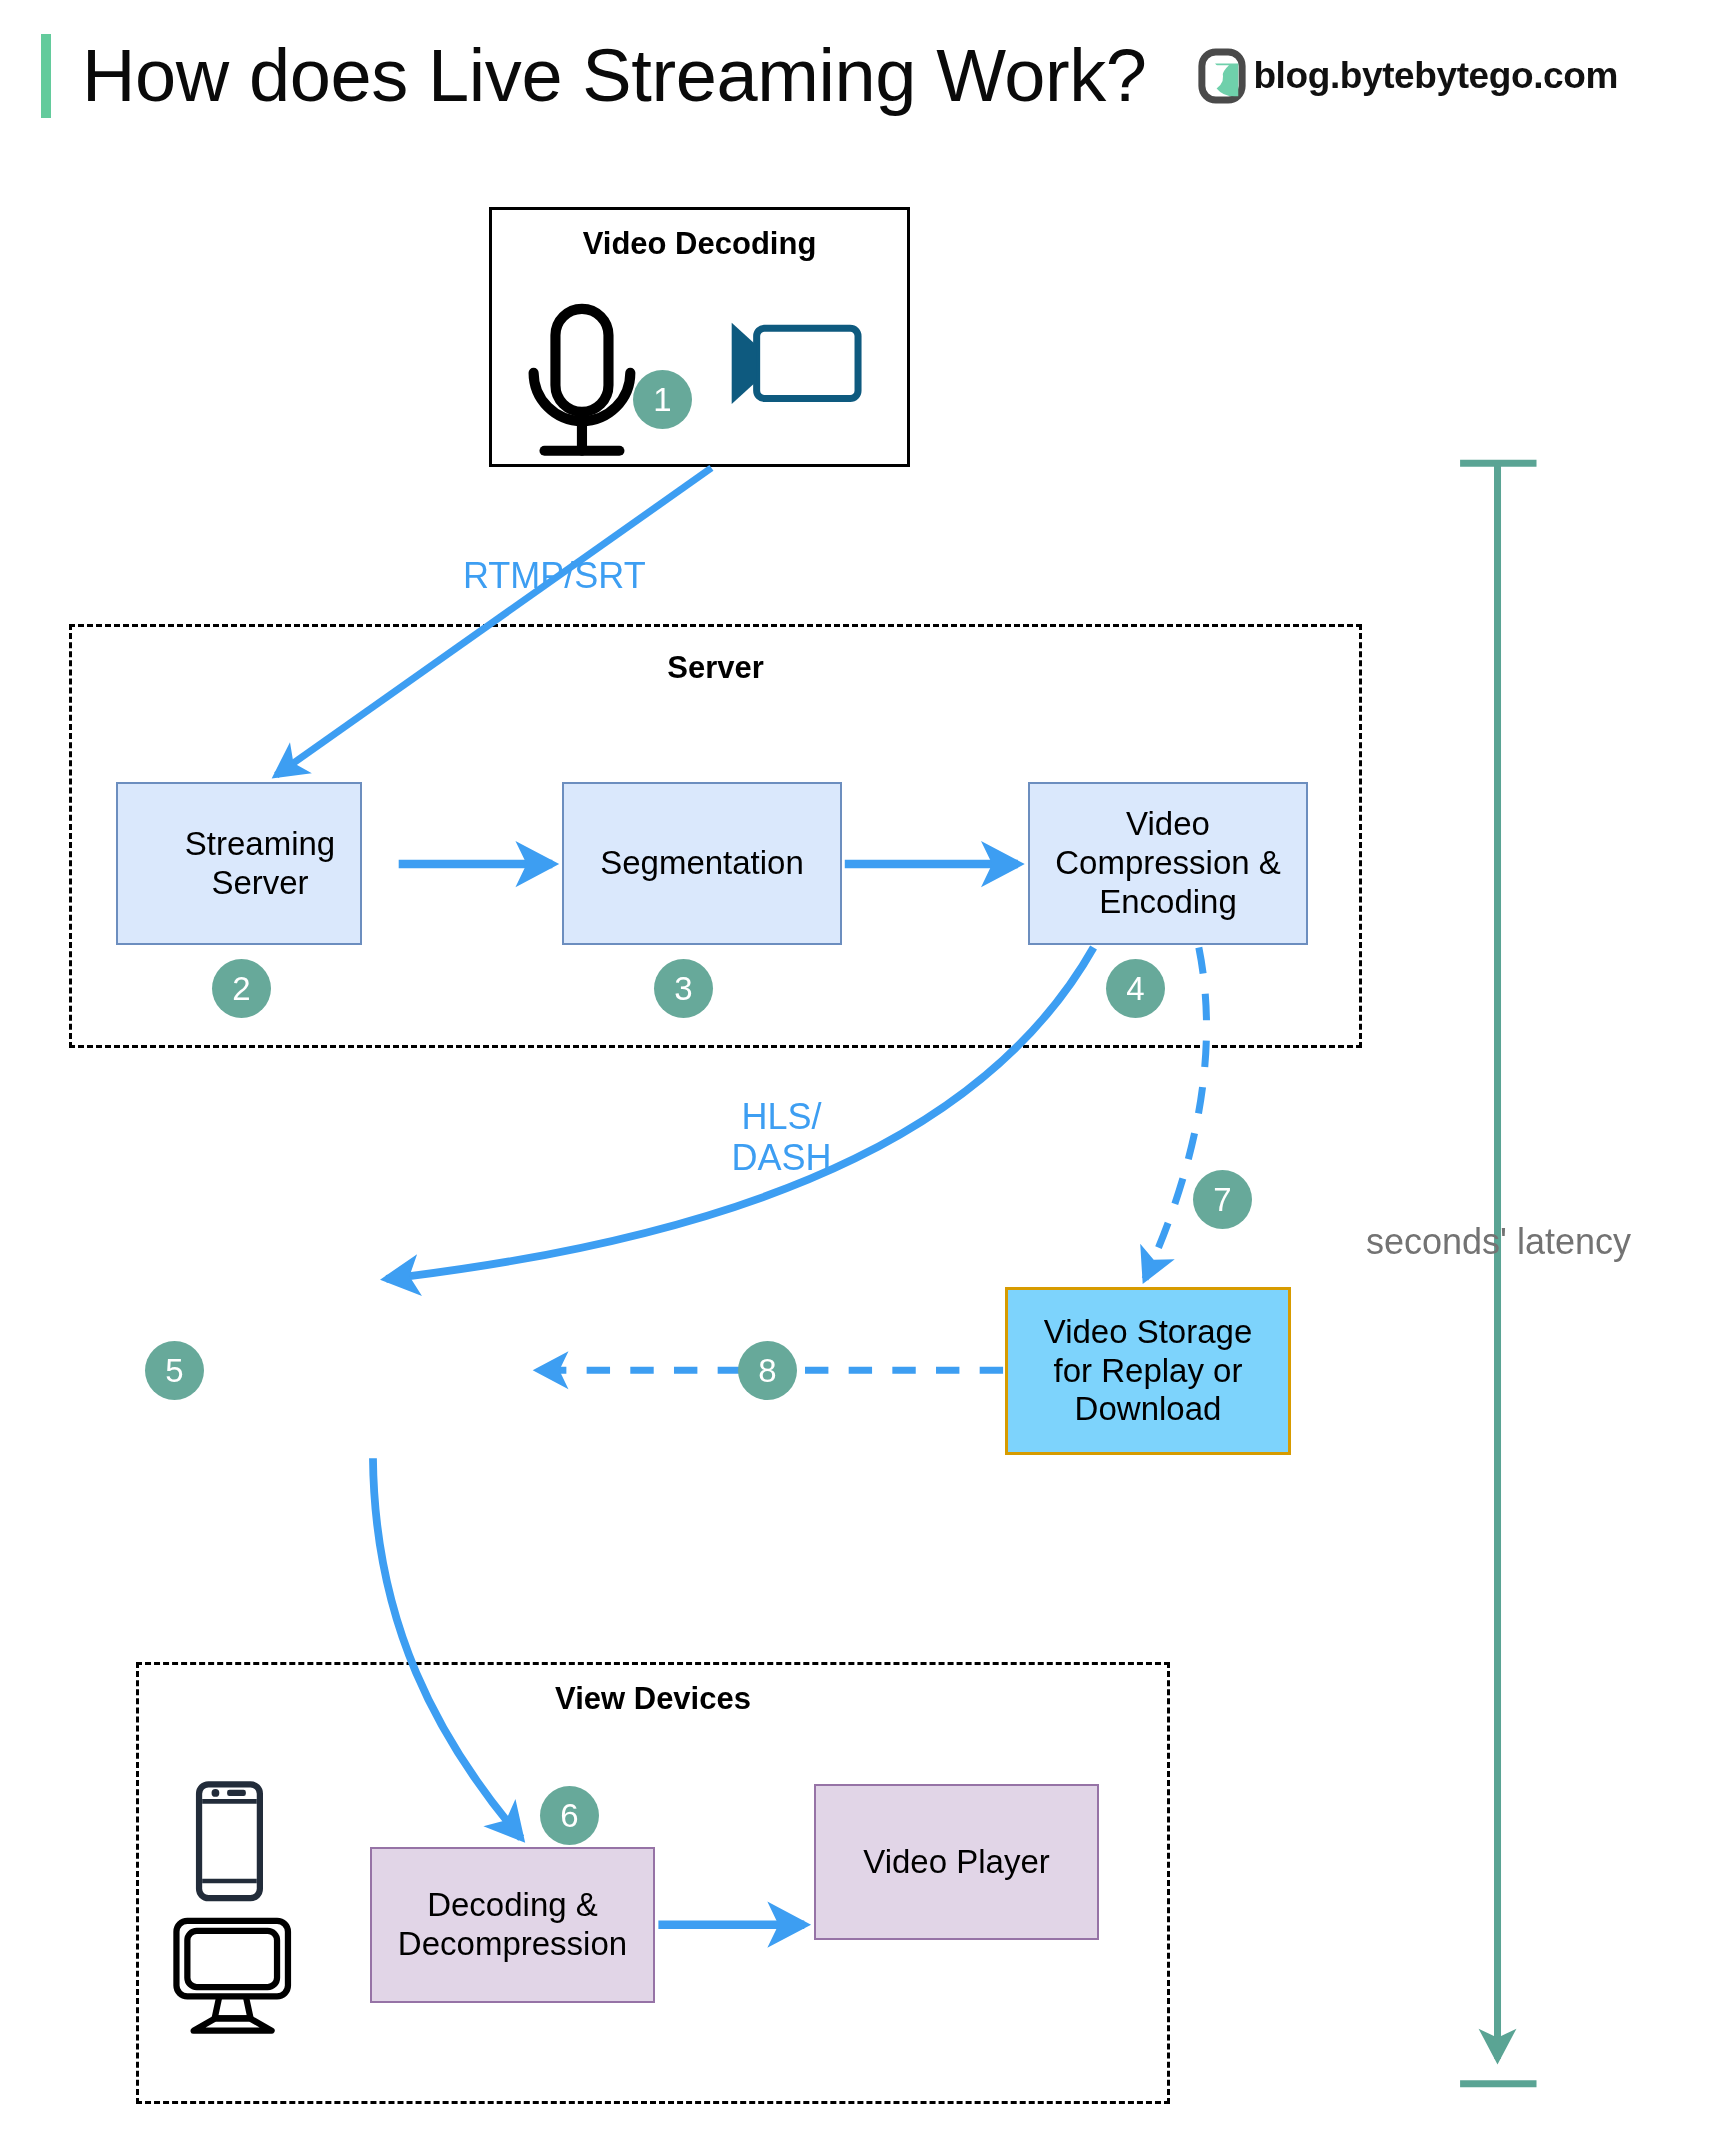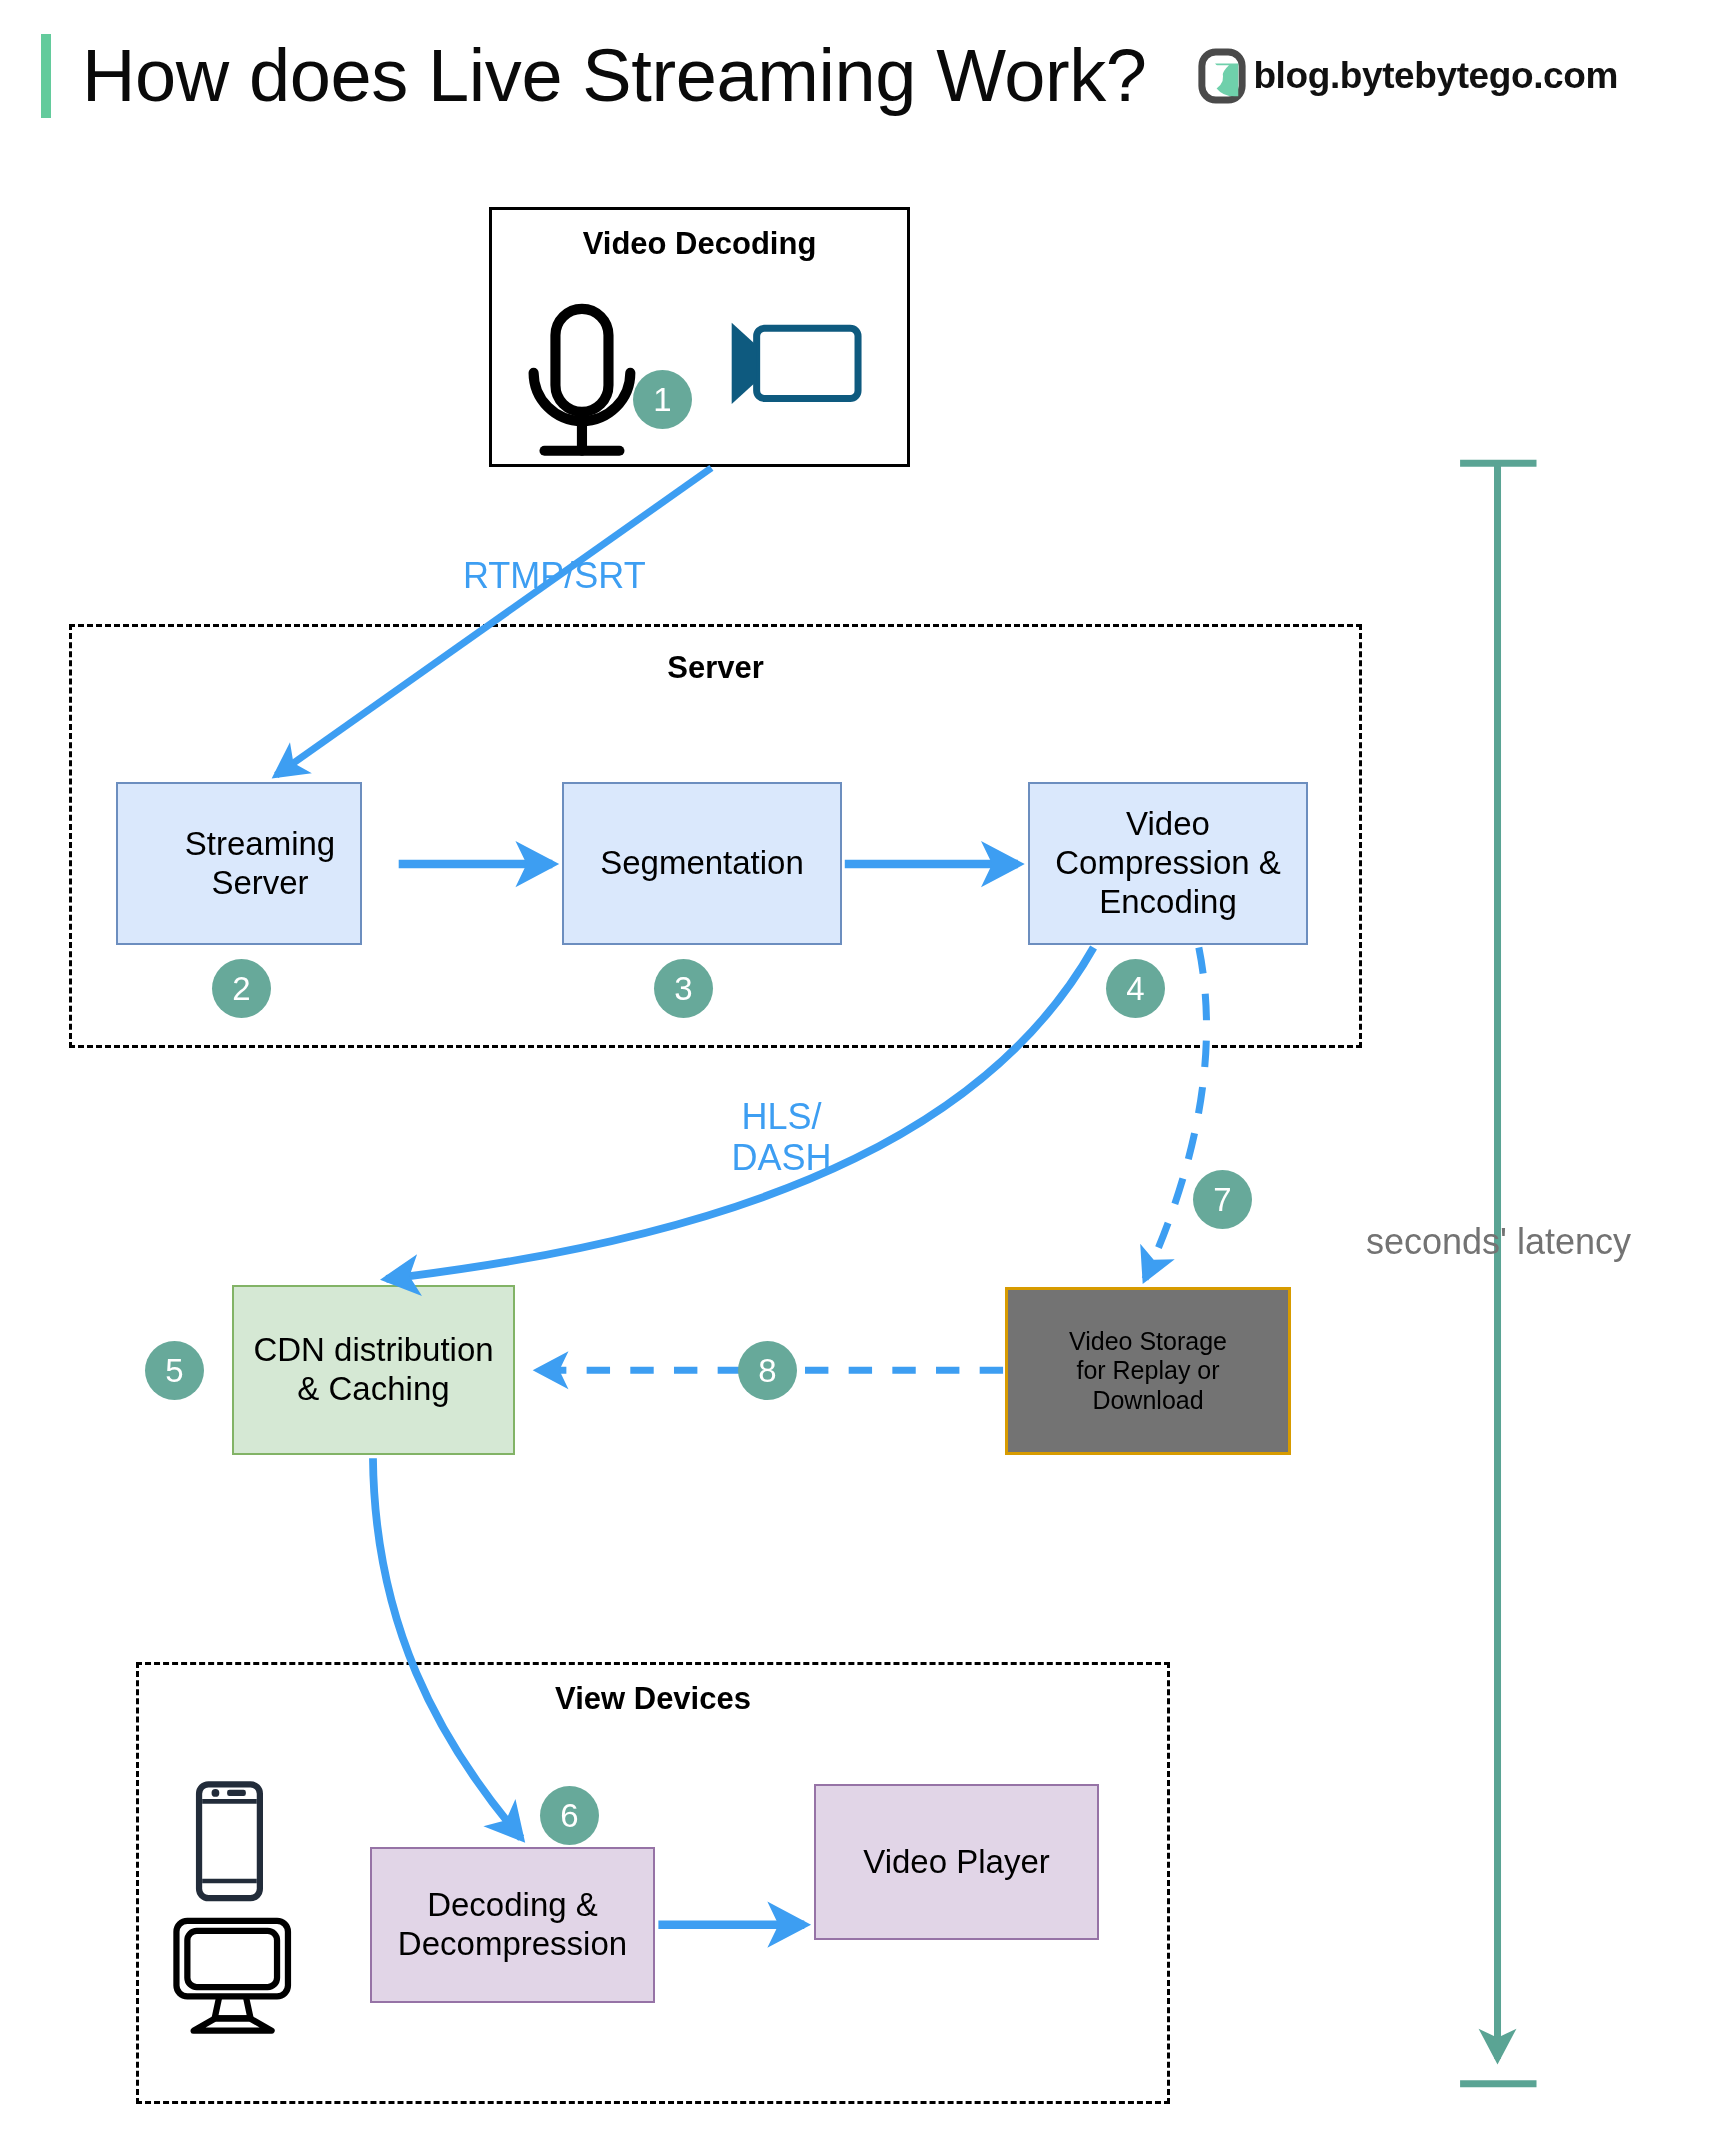--- a/index.html
+++ b/index.html
@@ -79,23 +79,23 @@
     background: #dae8fc;
     border: 2.3px solid #6c8ebf;
     font-size: 33px;
   }
   .green-node {
     background: #d5e8d4;
     border: 2.3px solid #82b366;
     font-size: 33px;
   }
   .orange-node {
-    background: #737373;
+    background: #7dd3fc;
     border: 3.1px solid #d79b00;
-    font-size: 25px;
+    font-size: 33px;
   }
   .purple-node {
     background: #e1d5e7;
     border: 2.3px solid #9673a6;
     font-size: 33px;
   }
 
   
   .group {
     position: absolute;
@@ -203,24 +203,20 @@
   </div>
   <div class="badge" style="left:654px; top:959px;">3</div>
 
   <div class="node blue-node" style="left:1028px; top:782px; width:280px; height:163px;">
     <span style="white-space:pre-line;">Video
 Compression &amp;
 Encoding</span>
   </div>
   <div class="badge" style="left:1106px; top:959px;">4</div>
 
-  <div class="node green-node" style="left:232px; top:1285px; width:283px; height:170px;">
-    <span style="white-space:pre-line;">CDN distribution
-&amp; Caching</span>
-  </div>
   <div class="badge" style="left:145px; top:1341px;">5</div>
 
   <div class="node orange-node" style="left:1005px; top:1287px; width:286px; height:168px;">
     <span style="white-space:pre-line;">Video Storage
 for Replay or
 Download</span>
   </div>
   <div class="badge" style="left:1193px; top:1170px;">7</div>
   <div class="badge" style="left:738px; top:1341px;">8</div>
 

